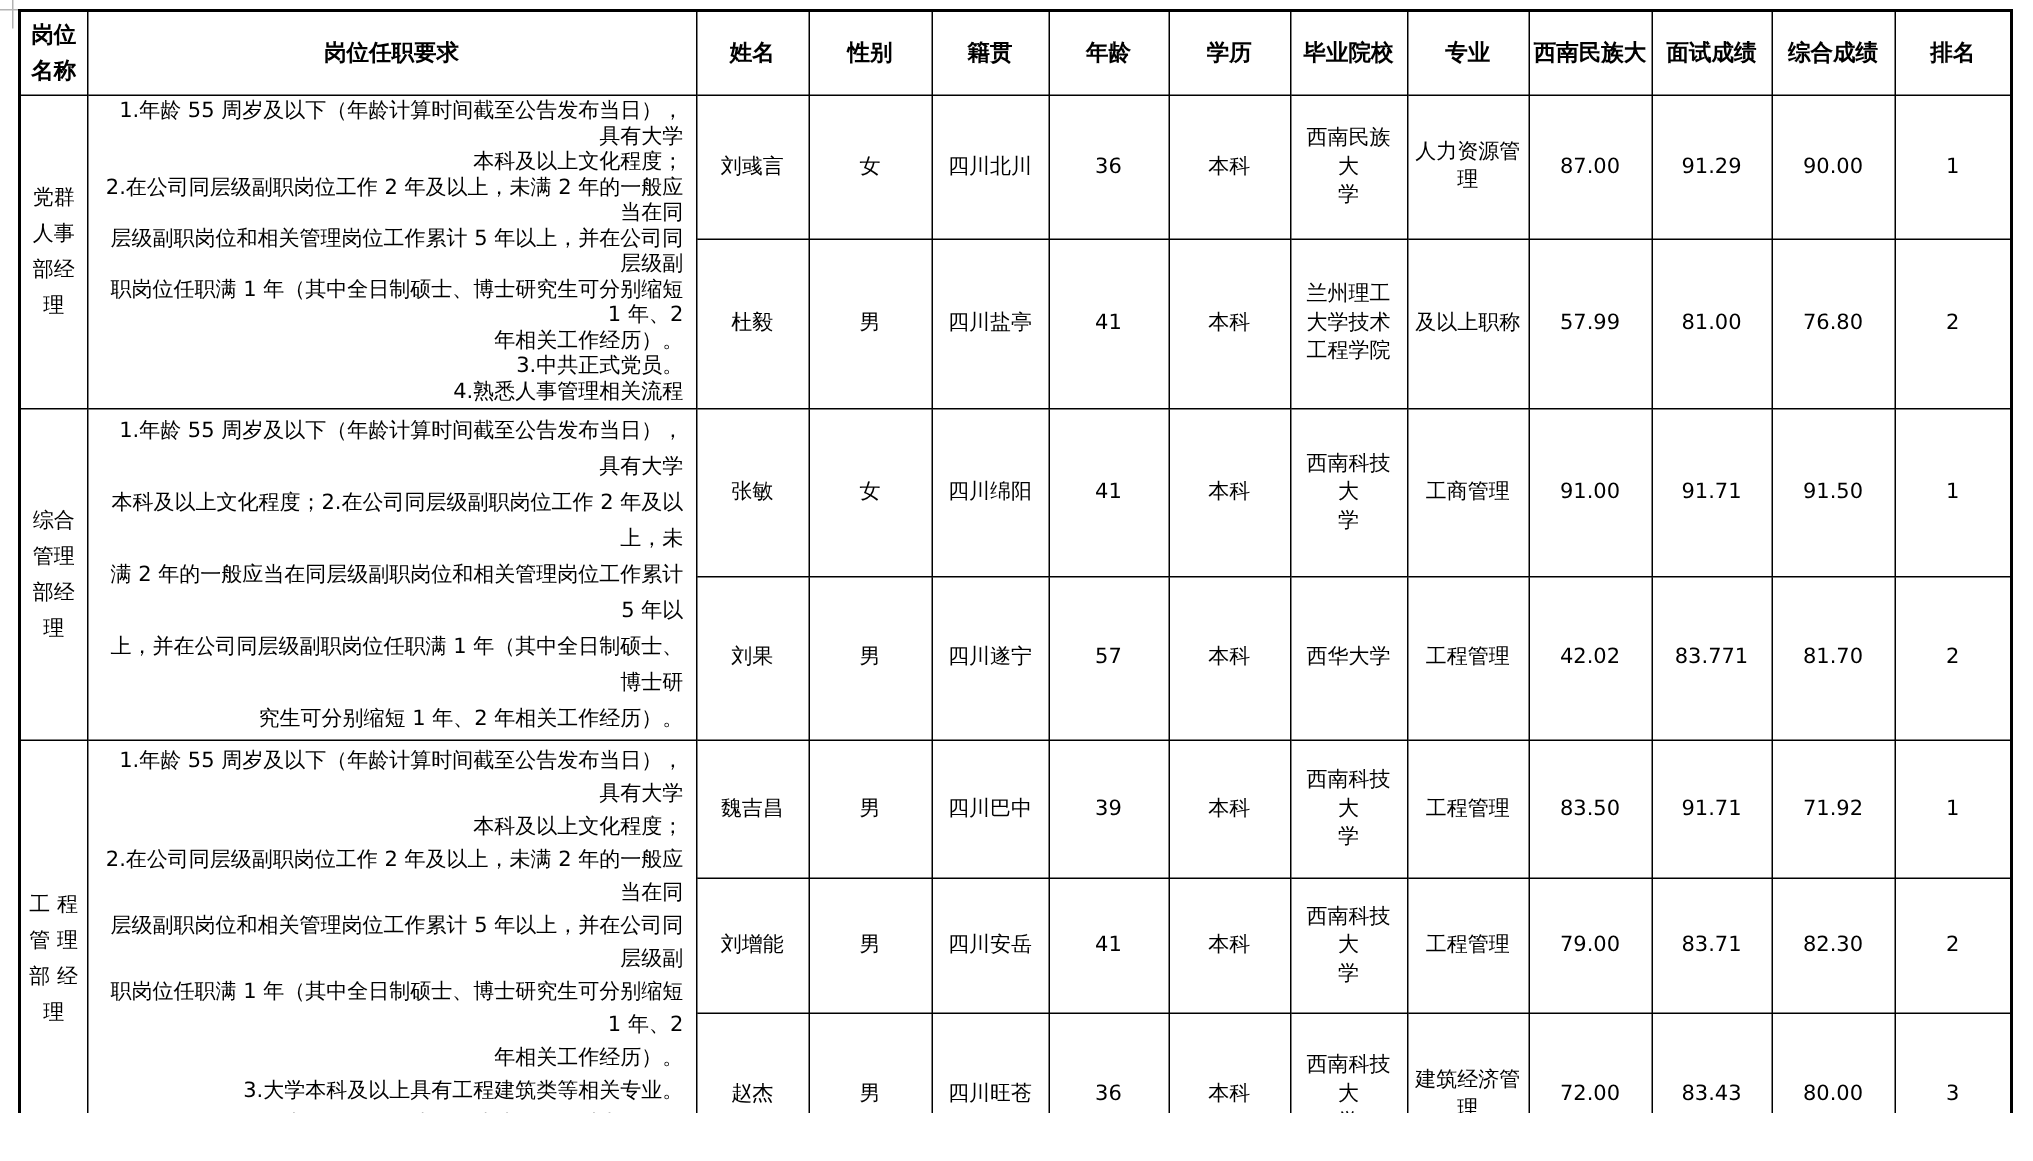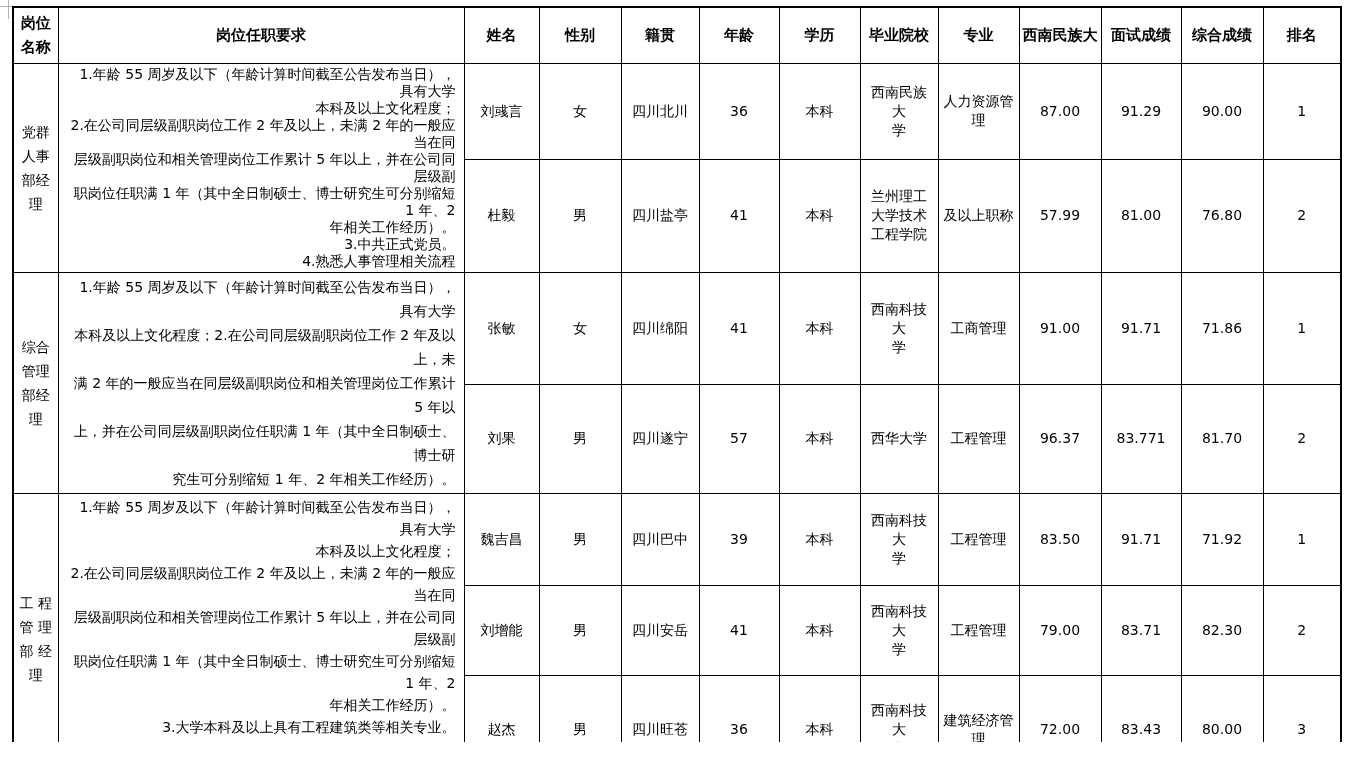--- a/index.html
+++ b/index.html
@@ -143,32 +143,32 @@
         <td>张敏</td>
         <td>女</td>
         <td>四川绵阳</td>
         <td>41</td>
         <td>本科</td>
         <td>西南科技大
 学</td>
         <td>工商管理</td>
         <td>91.00</td>
         <td>91.71</td>
-        <td>71.86</td>
+        <td>91.50</td>
         <td>1</td>
       </tr>
       <tr class="rh60">
         <td>刘果</td>
         <td>男</td>
         <td>四川遂宁</td>
         <td>57</td>
         <td>本科</td>
         <td>西华大学</td>
         <td>工程管理</td>
-        <td>96.37</td>
+        <td>42.02</td>
         <td>83.771</td>
         <td>81.70</td>
         <td>2</td>
       </tr>
 
       <tr class="rh64">
         <td class="pos" rowspan="3">工 程
 管 理
 部 经
 理</td>

